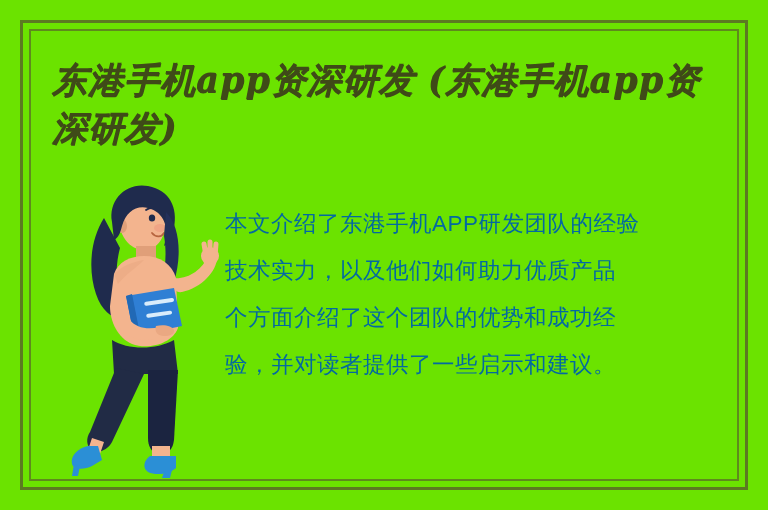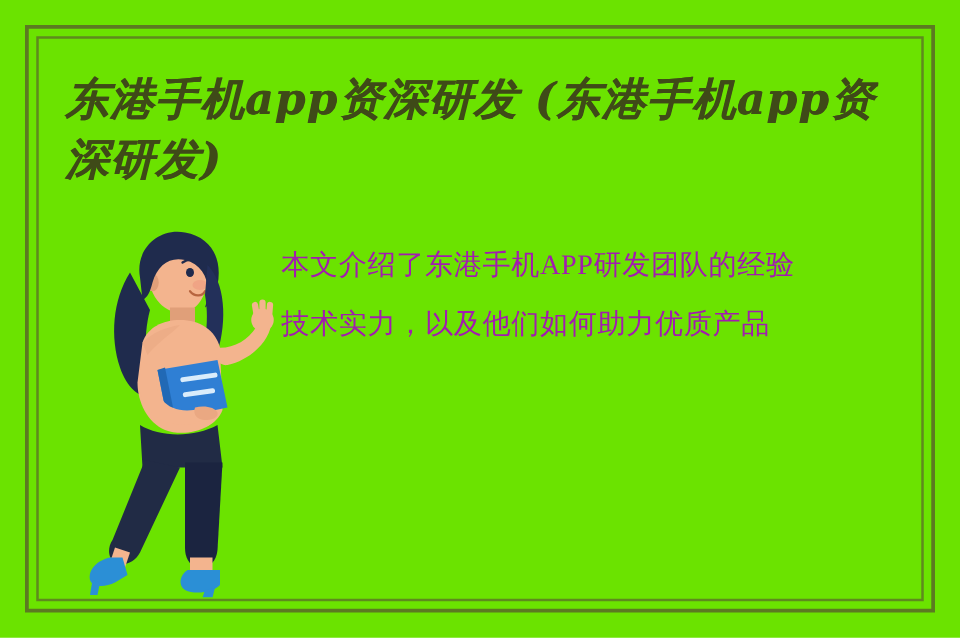--- a/index.html
+++ b/index.html
@@ -58,26 +58,26 @@
     color: #3f4a18;
     letter-spacing: 1px;
     white-space: normal;
     text-shadow: 0.5px 0.5px 0 #3f4a18;
   }
 
   
   .body-copy {
     position: absolute;
     left: 225px;
-    top: 188px;
+    top: 200px;
     width: 520px;
-    font-family: Liberation Serif, serif;
+    font-family: Liberation Sans, sans-serif;
     font-size: 22.5px;
     line-height: 47px;
-    color: #a21caf;
+    color: #0369a1;
     letter-spacing: 0.5px;
     text-align: left;
   }
   .body-line {
     display: block;
     white-space: nowrap;
   }
 
   
   .illustration {
@@ -167,15 +167,17 @@
 
       <path d="M98 278 C92 282 90 290 96 294 C104 298 118 296 124 290
                L124 278 Z" fill="#2b8fd6"></path>
       <path d="M112 294 L110 300 L118 300 L120 292 Z" fill="#2b8fd6"></path>
     </svg>
   </div>
 
   <div class="body-copy">
     <span class="body-line">本文介绍了东港手机APP研发团队的经验</span>
     <span class="body-line">技术实力，以及他们如何助力优质产品</span>
+    <span class="body-line">个方面介绍了这个团队的优势和成功经</span>
+    <span class="body-line">验，并对读者提供了一些启示和建议。</span>
   </div>
 
 </div>
 
 </body></html>

